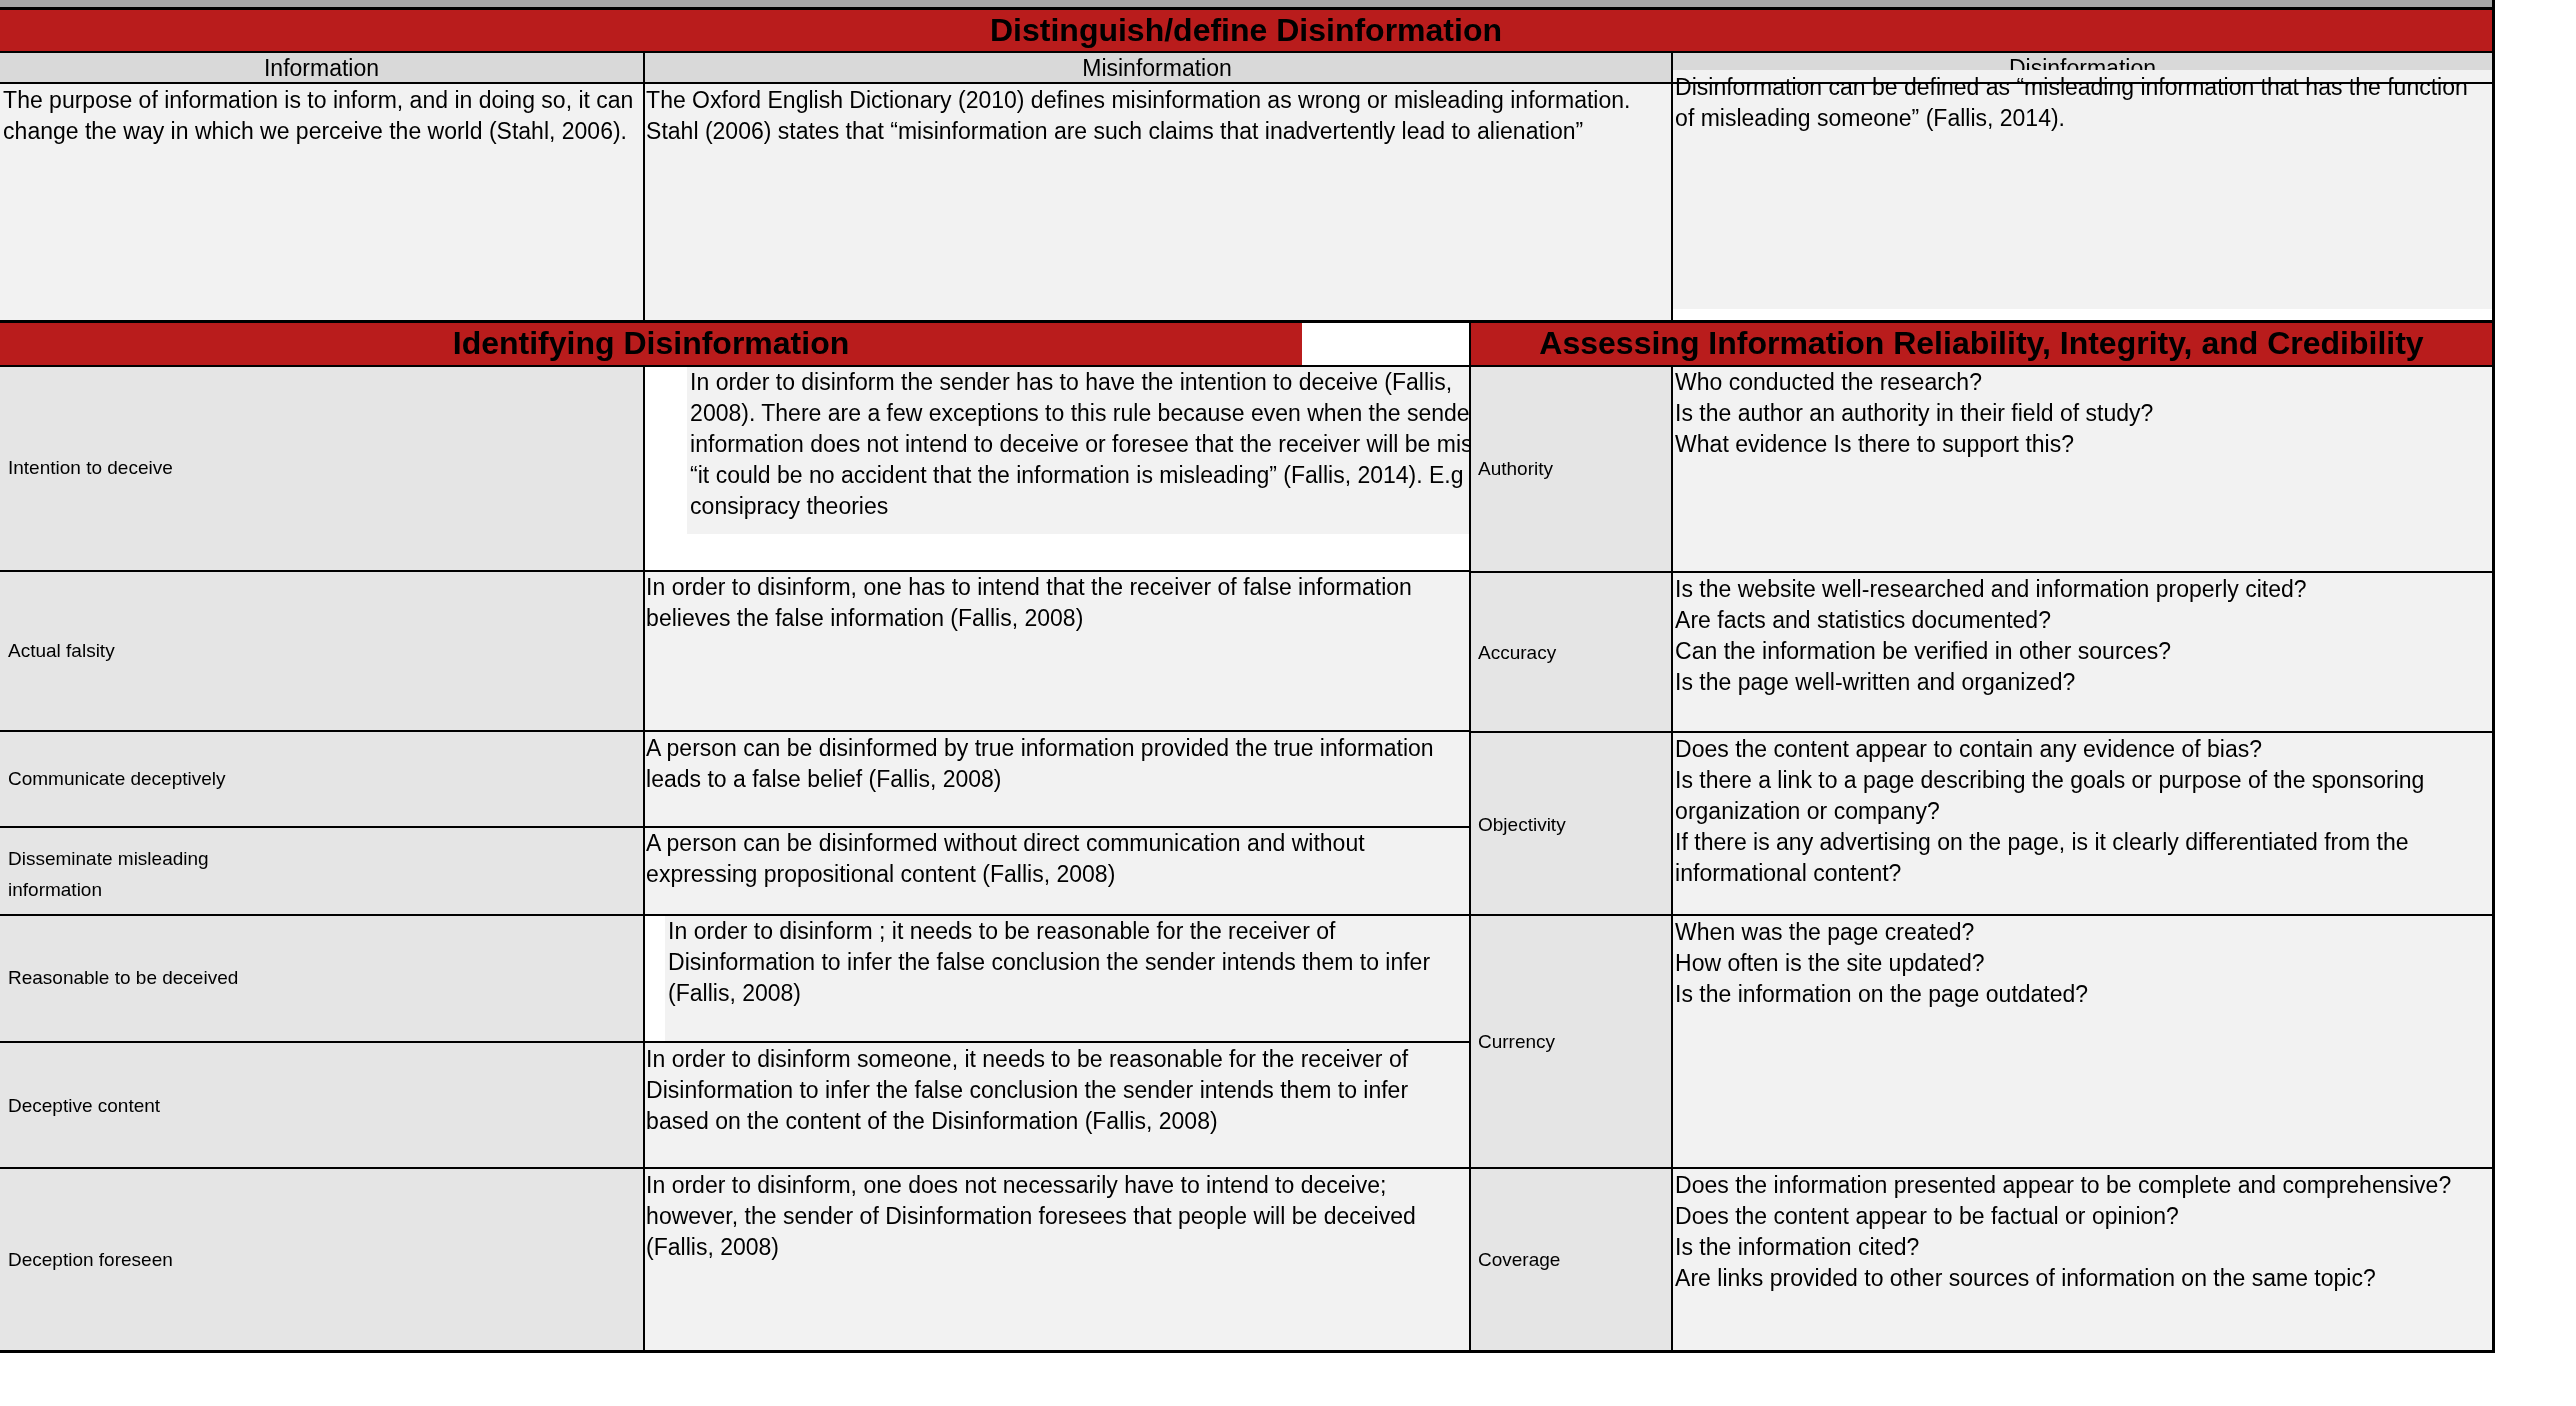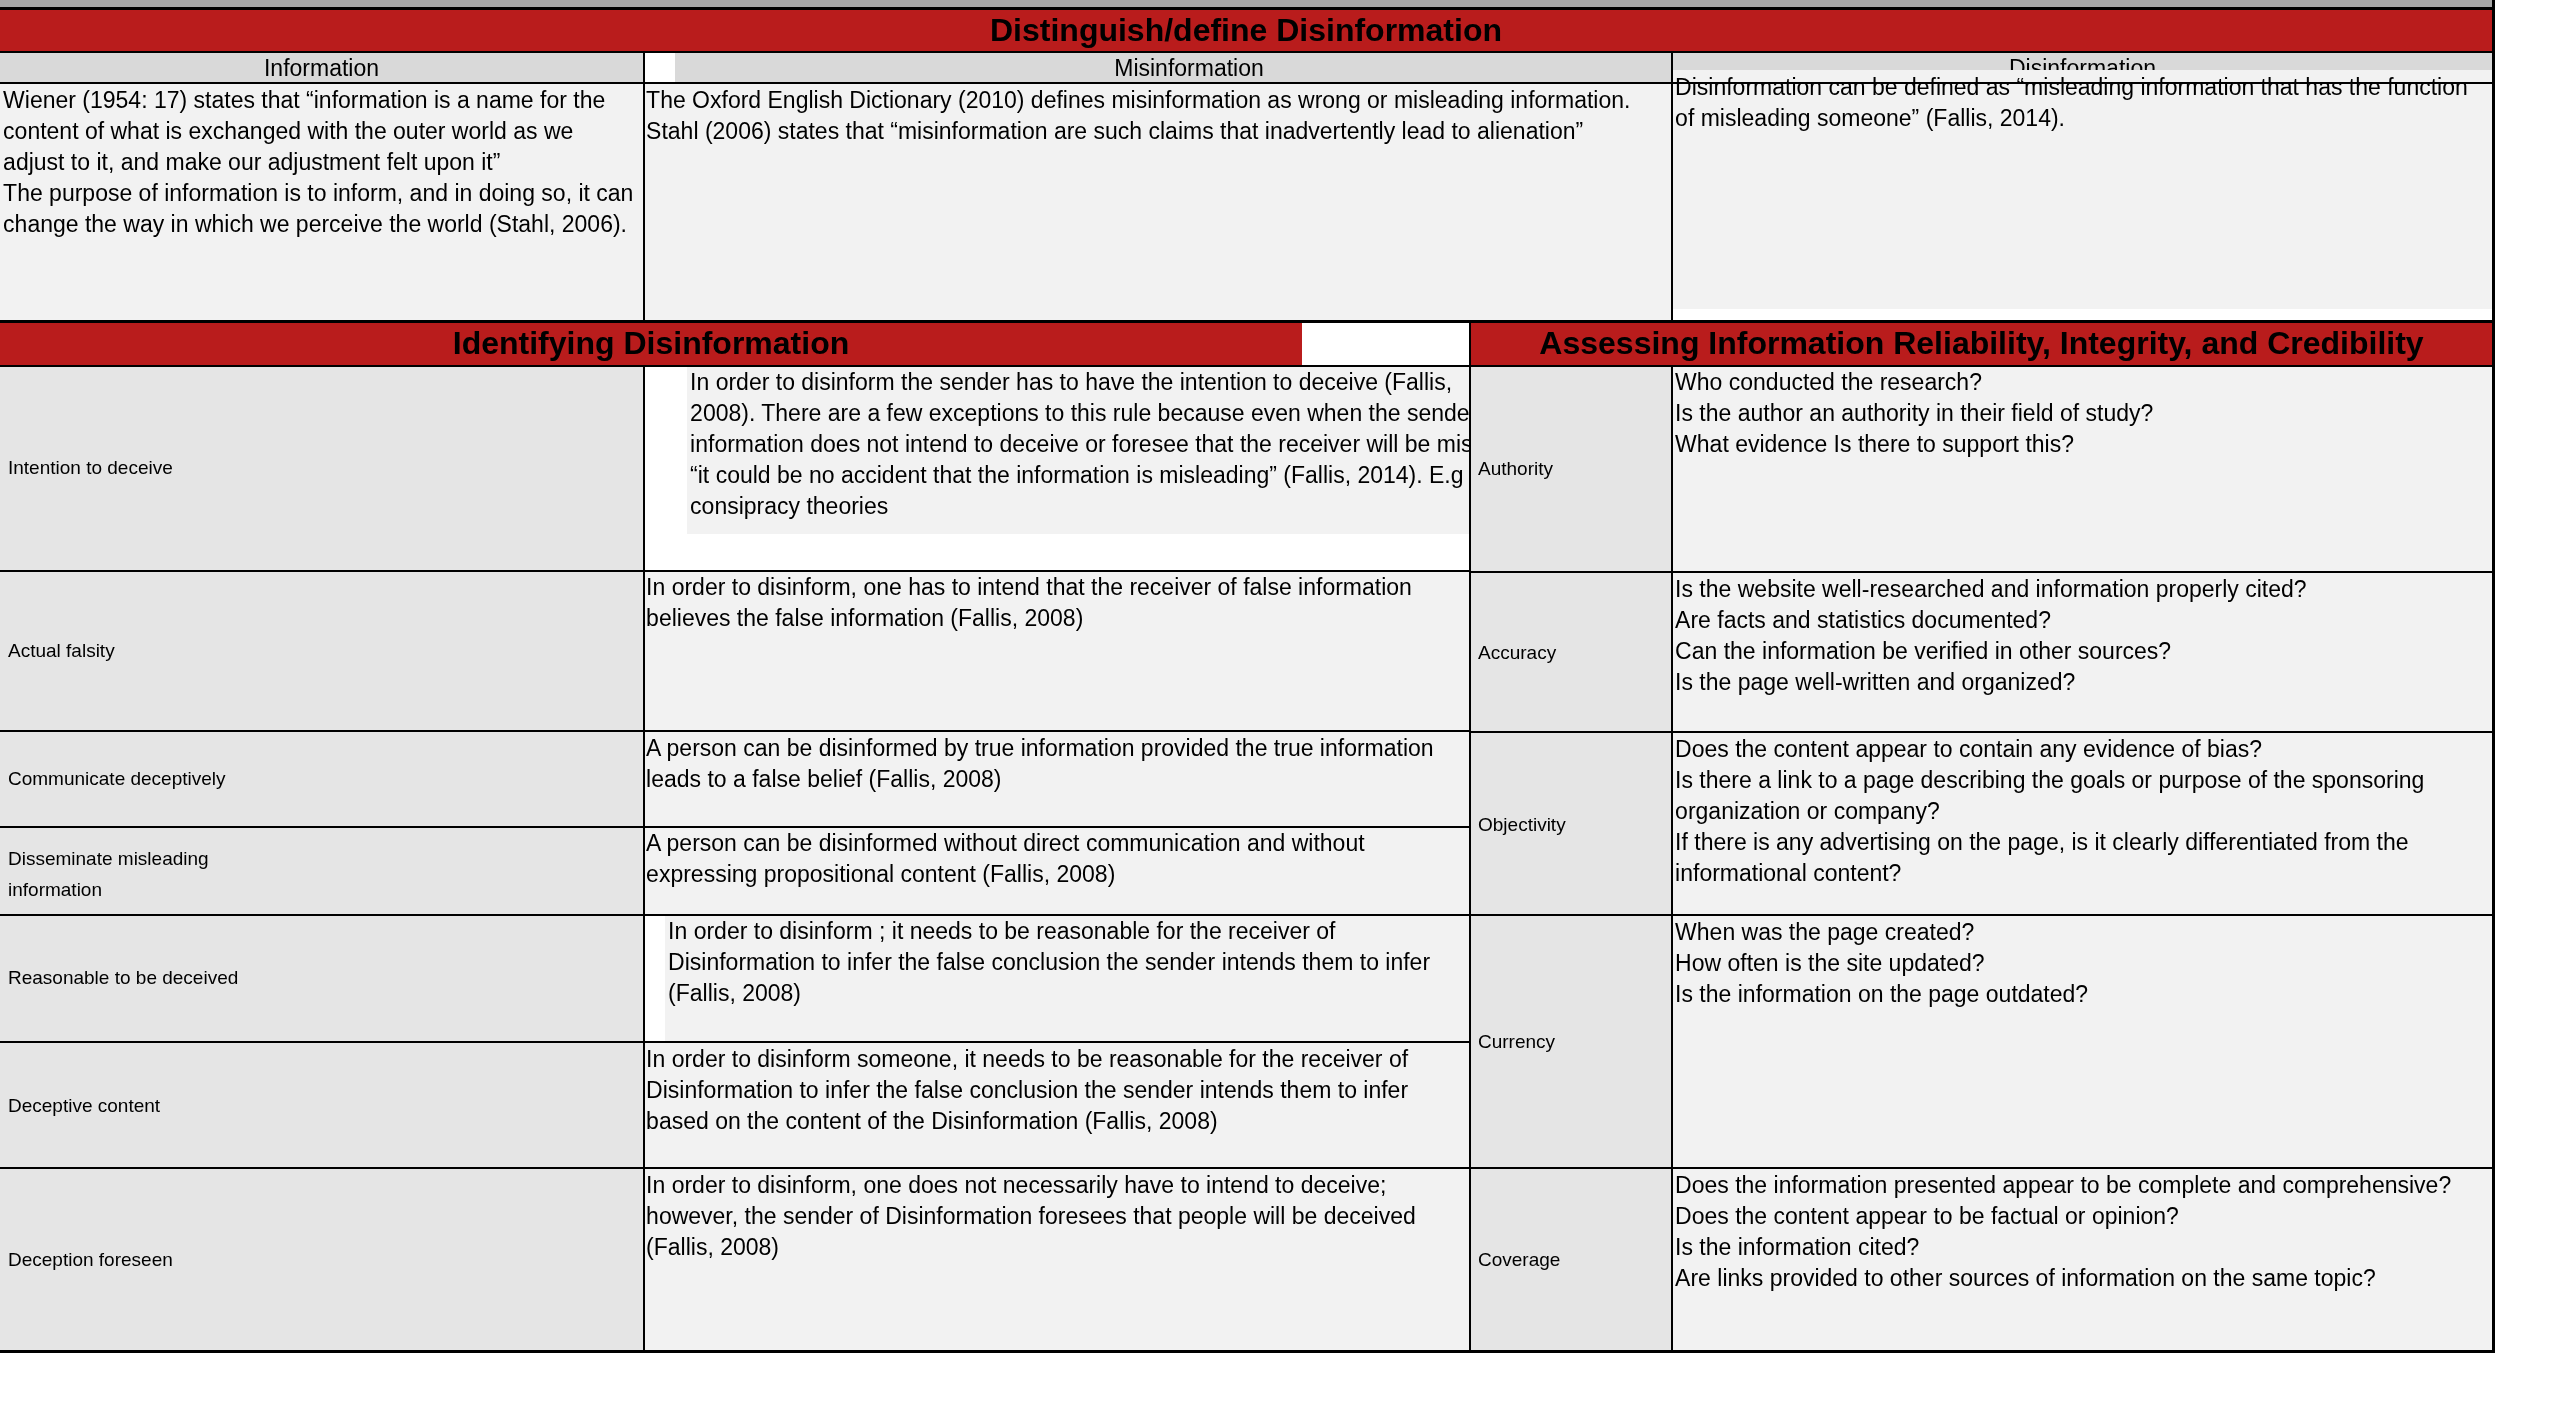--- a/index.html
+++ b/index.html
@@ -25,29 +25,28 @@
 
 <div class="abs topstrip"></div>
 
 <div class="cell title" style="left:0; top:9.2px; width:2492px; height:43px;">
   <span>Distinguish/define Disinformation</span>
 </div>
 
 <div class="cell colhead" style="left:0; top:52px; width:643px; height:31px;">
   <span>Information</span>
 </div>
-<div class="cell colhead" style="left:643px; top:52px; width:1028px; height:31px;margin-left:32px;">
+<div class="cell colhead" style="left:643px; top:52px; width:1028px; height:31px;">
   <span>Misinformation</span>
 </div>
 <div class="cell colhead" style="left:1672px; top:52px; width:821px; height:31px;">
   <span>Disinformation</span>
 </div>
 
 <div class="cell body-cell" style="left:0; top:83px; width:643px; height:239px;">
-  <p>Wiener (1954: 17) states that “information is a name for the content of what is exchanged with the outer world as we adjust to it, and make our adjustment felt upon it”</p>
   <p>The purpose of information is to inform, and in doing so, it can change the way in which we perceive the world (Stahl, 2006).</p>
 </div>
 <div class="cell body-cell" style="left:643px; top:83px; width:1028px; height:239px;">
   <p>The Oxford English Dictionary (2010) defines misinformation as wrong or misleading information.</p>
   <p>Stahl (2006) states that “misinformation are such claims that inadvertently lead to alienation”</p>
 </div>
 <div class="cell body-cell" style="left:1672px; top:70px; width:821px; height:239px;">
   <p>Disinformation can be defined as “misleading information that has the function of misleading someone” (Fallis, 2014).</p>
 </div>
 

